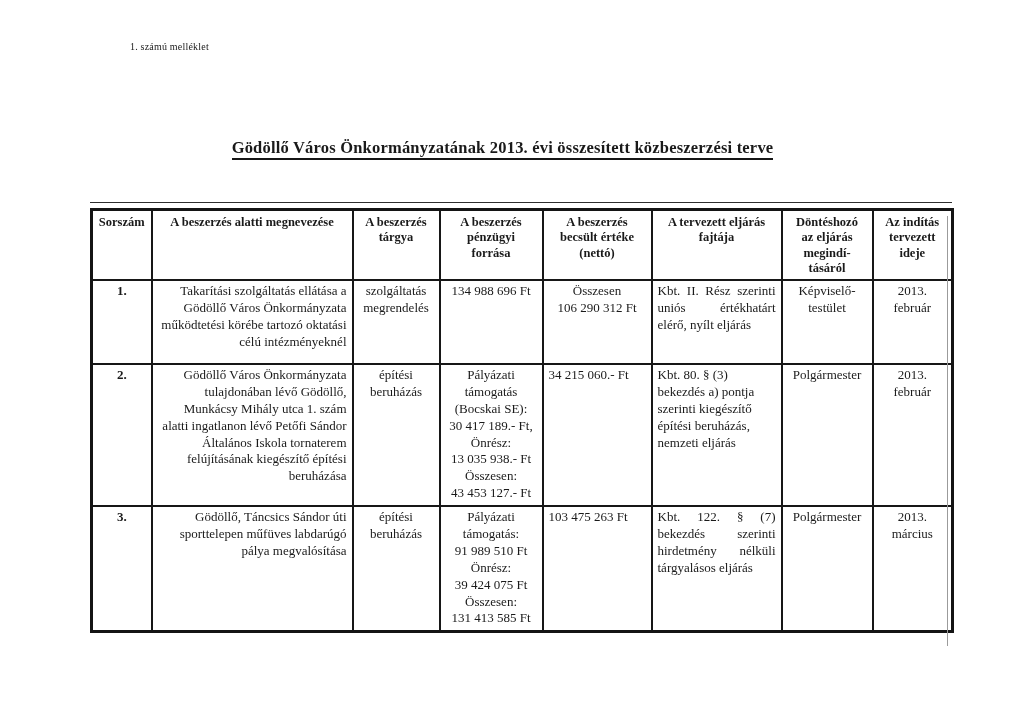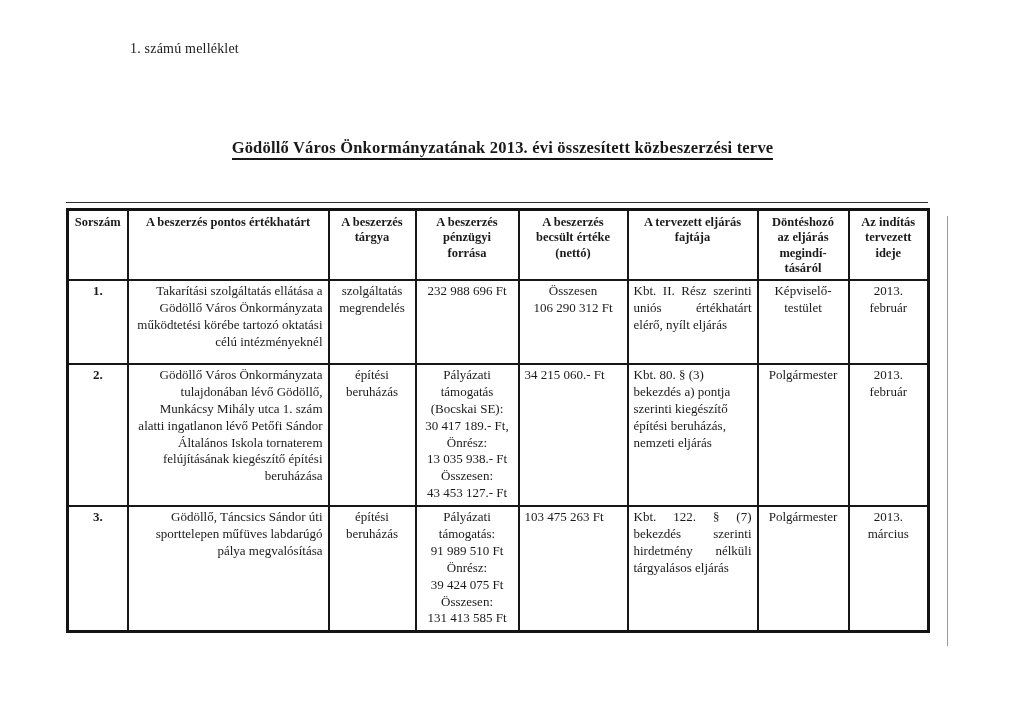--- a/index.html
+++ b/index.html
@@ -12,40 +12,40 @@
     height: 724px;
     position: relative;
     overflow: hidden;
     font-family: "Liberation Serif", "DejaVu Serif", serif;
     color: #1a1a1a;
   }
   .annotation {
     position: absolute;
     left: 130px;
     top: 41px;
-    font-size: 14px;
+    font-size: 10px;
     letter-spacing: 0.2px;
   }
   .doc-title {
     position: absolute;
     top: 138px;
     left: 0;
     width: 1005px;
     text-align: center;
     font-weight: bold;
     font-size: 16.5px;
     letter-spacing: 0.2px;
   }
   .doc-title span {
     border-bottom: 2px solid #161616;
     padding-bottom: 1px;
   }
   .table-wrap {
     position: absolute;
-    left: 66px;
+    left: 90px;
     top: 202px;
     width: 862px;
   }
   .top-rule {
     height: 1px;
     background: #2e2e2e;
     margin-bottom: 5px;
   }
   .scan-shadow-right {
     position: absolute;
@@ -107,21 +107,21 @@
         <col style="width:87px">
         <col style="width:103px">
       <col style="width:109px">
         <col style="width:130px">
         <col style="width:91px">
         <col style="width:80px">
     </colgroup>
     <tbody>
         <tr class="hdr">
       <th>Sorszám</th>
-      <th>A beszerzés pontos értékhatárt</th>
+      <th>A beszerzés alatti megnevezése</th>
       <th>A beszerzés
 tárgya</th>
       <th>A beszerzés
 pénzügyi
 forrása</th>
       <th>A beszerzés
 becsült értéke
 (nettó)</th>
       <th>A tervezett eljárás
 fajtája</th>
@@ -131,21 +131,21 @@
 tásáról</th>
       <th>Az indítás
 tervezett
 ideje</th>
     </tr>
     <tr class="row1">
       <td class="c-num">1.</td>
       <td class="c-name">Takarítási szolgáltatás ellátása a Gödöllő Város Önkormányzata működtetési körébe tartozó oktatási célú intézményeknél</td>
       <td class="c-center">szolgáltatás
 megrendelés</td>
-      <td class="c-center">232 988 696 Ft</td>
+      <td class="c-center">134 988 696 Ft</td>
       <td class="c-center">Összesen
 106 290 312 Ft</td>
       <td class="c-just">Kbt. II. Rész szerinti uniós értékhatárt elérő, nyílt eljárás</td>
       <td class="c-center">Képviselő-
 testület</td>
       <td class="c-center">2013.
 február</td>
     </tr>
     <tr class="row2">
       <td class="c-num">2.</td>

